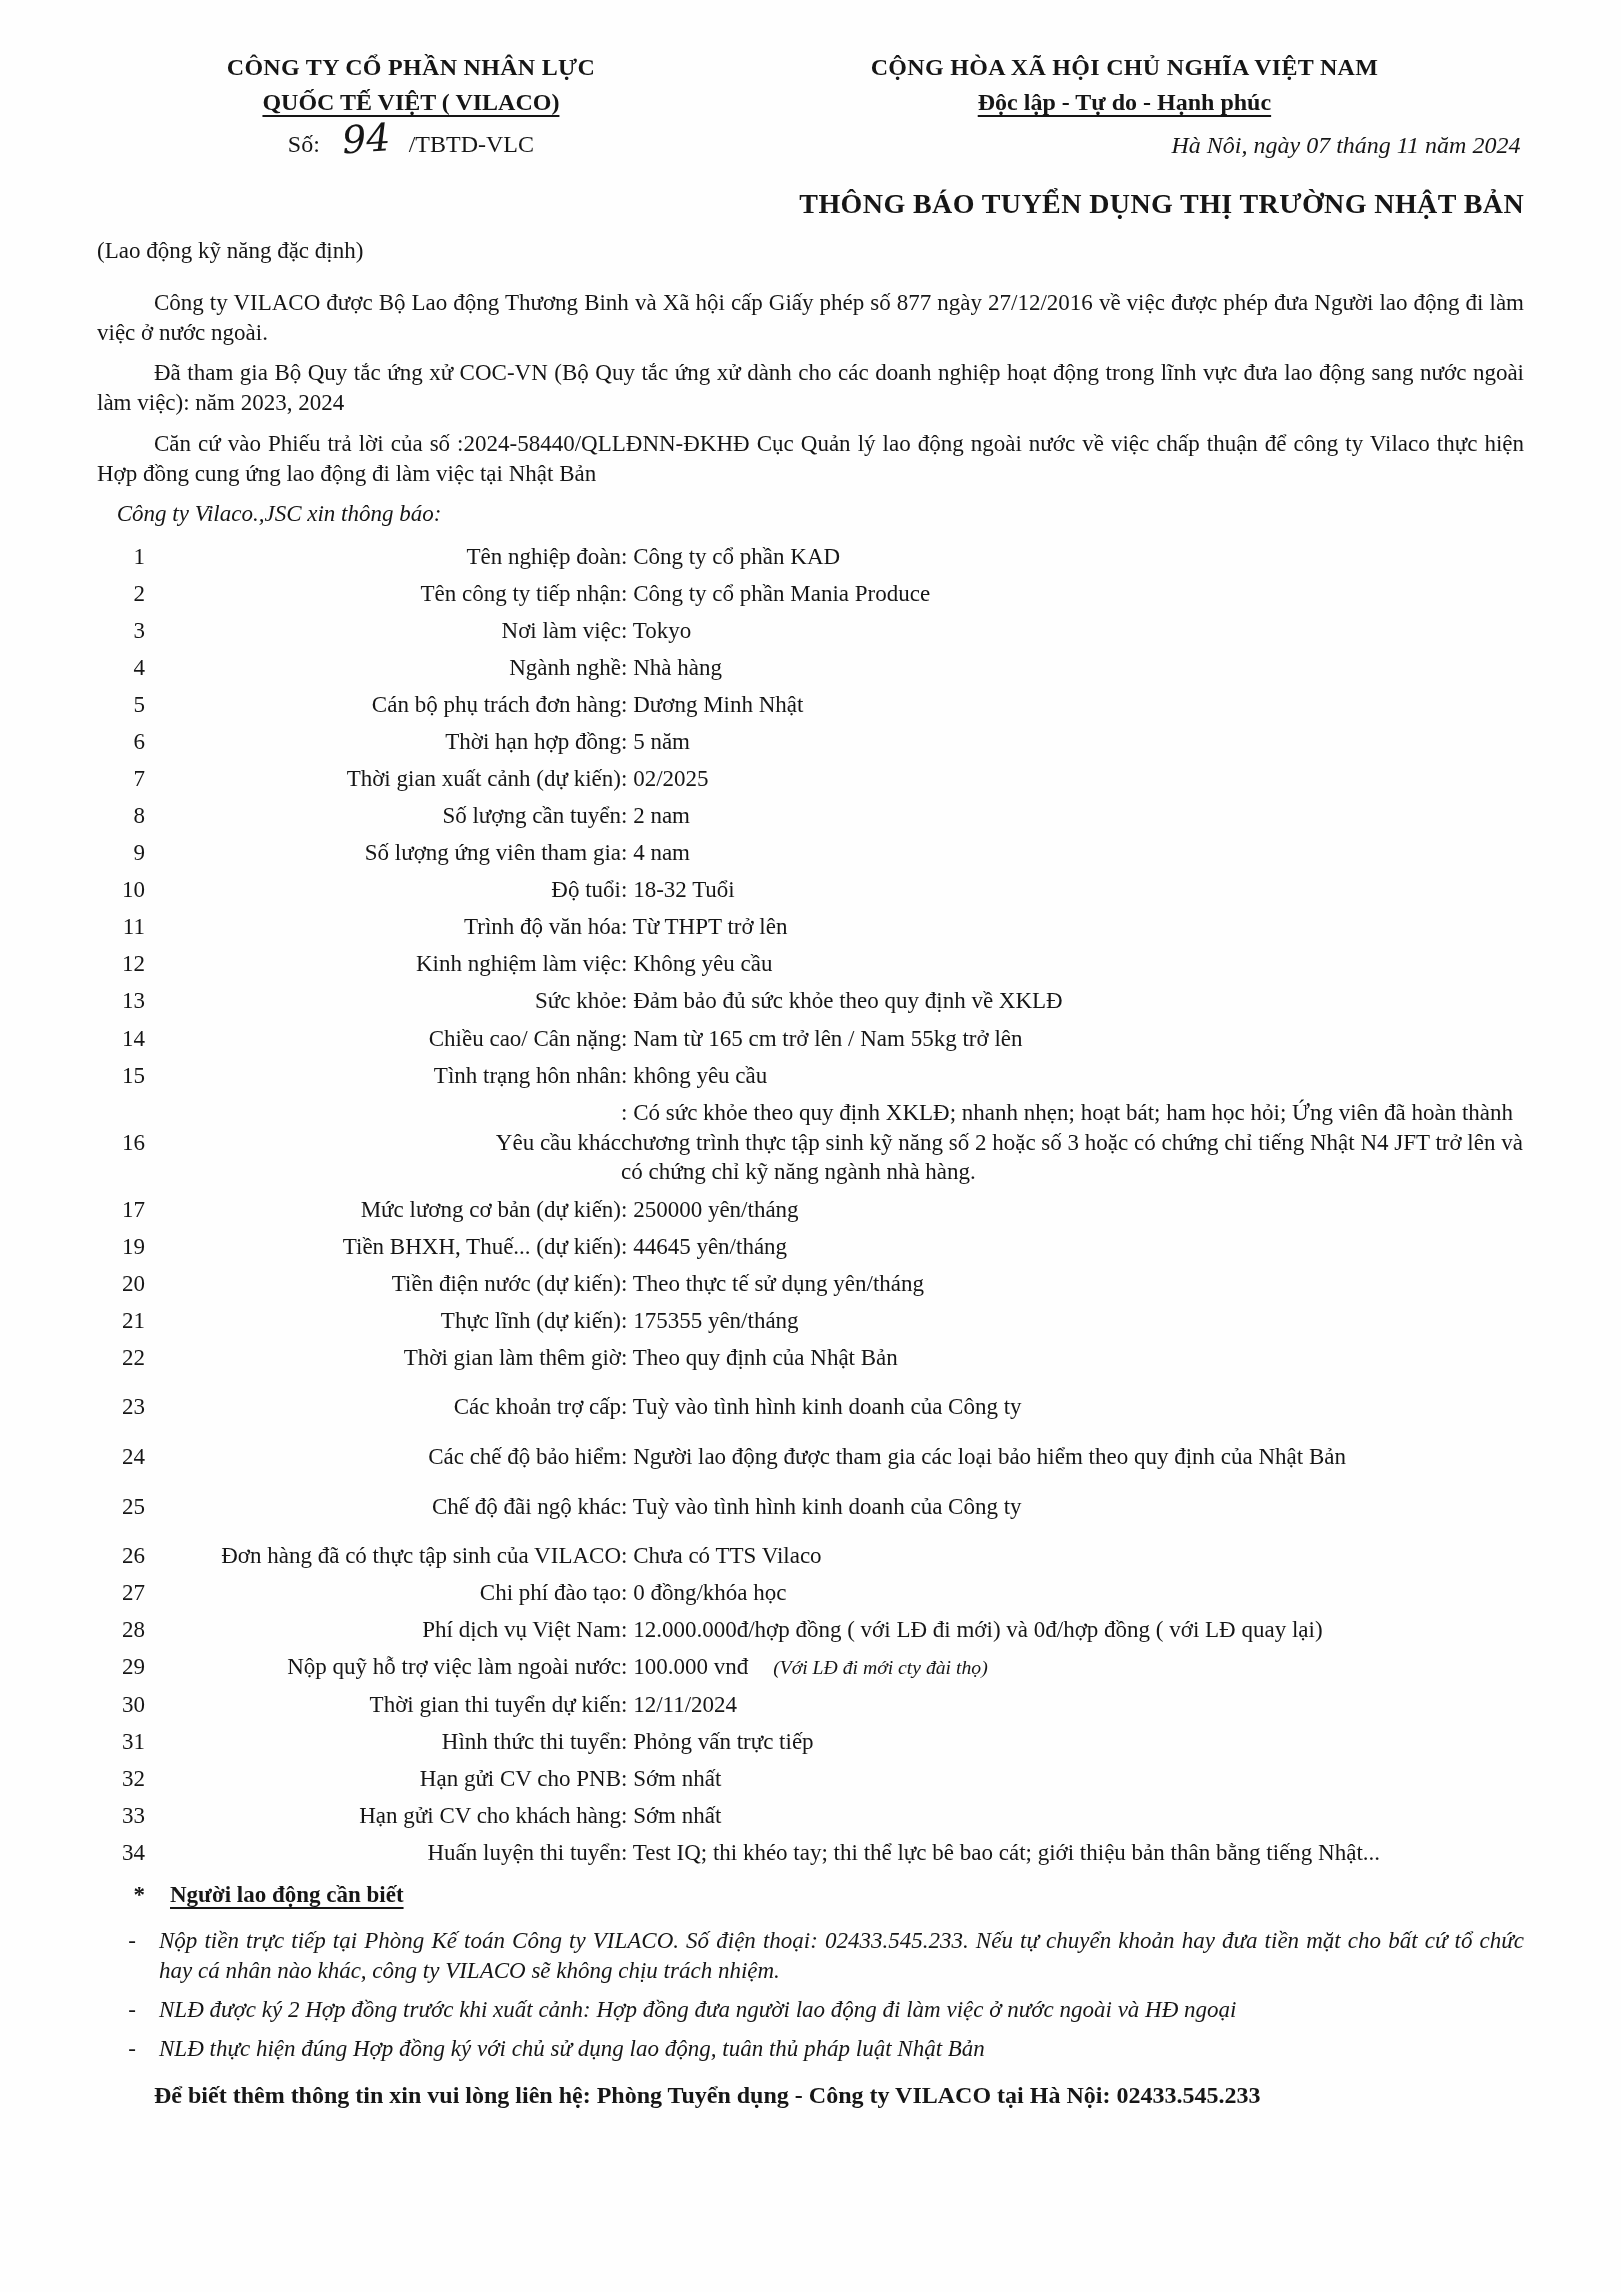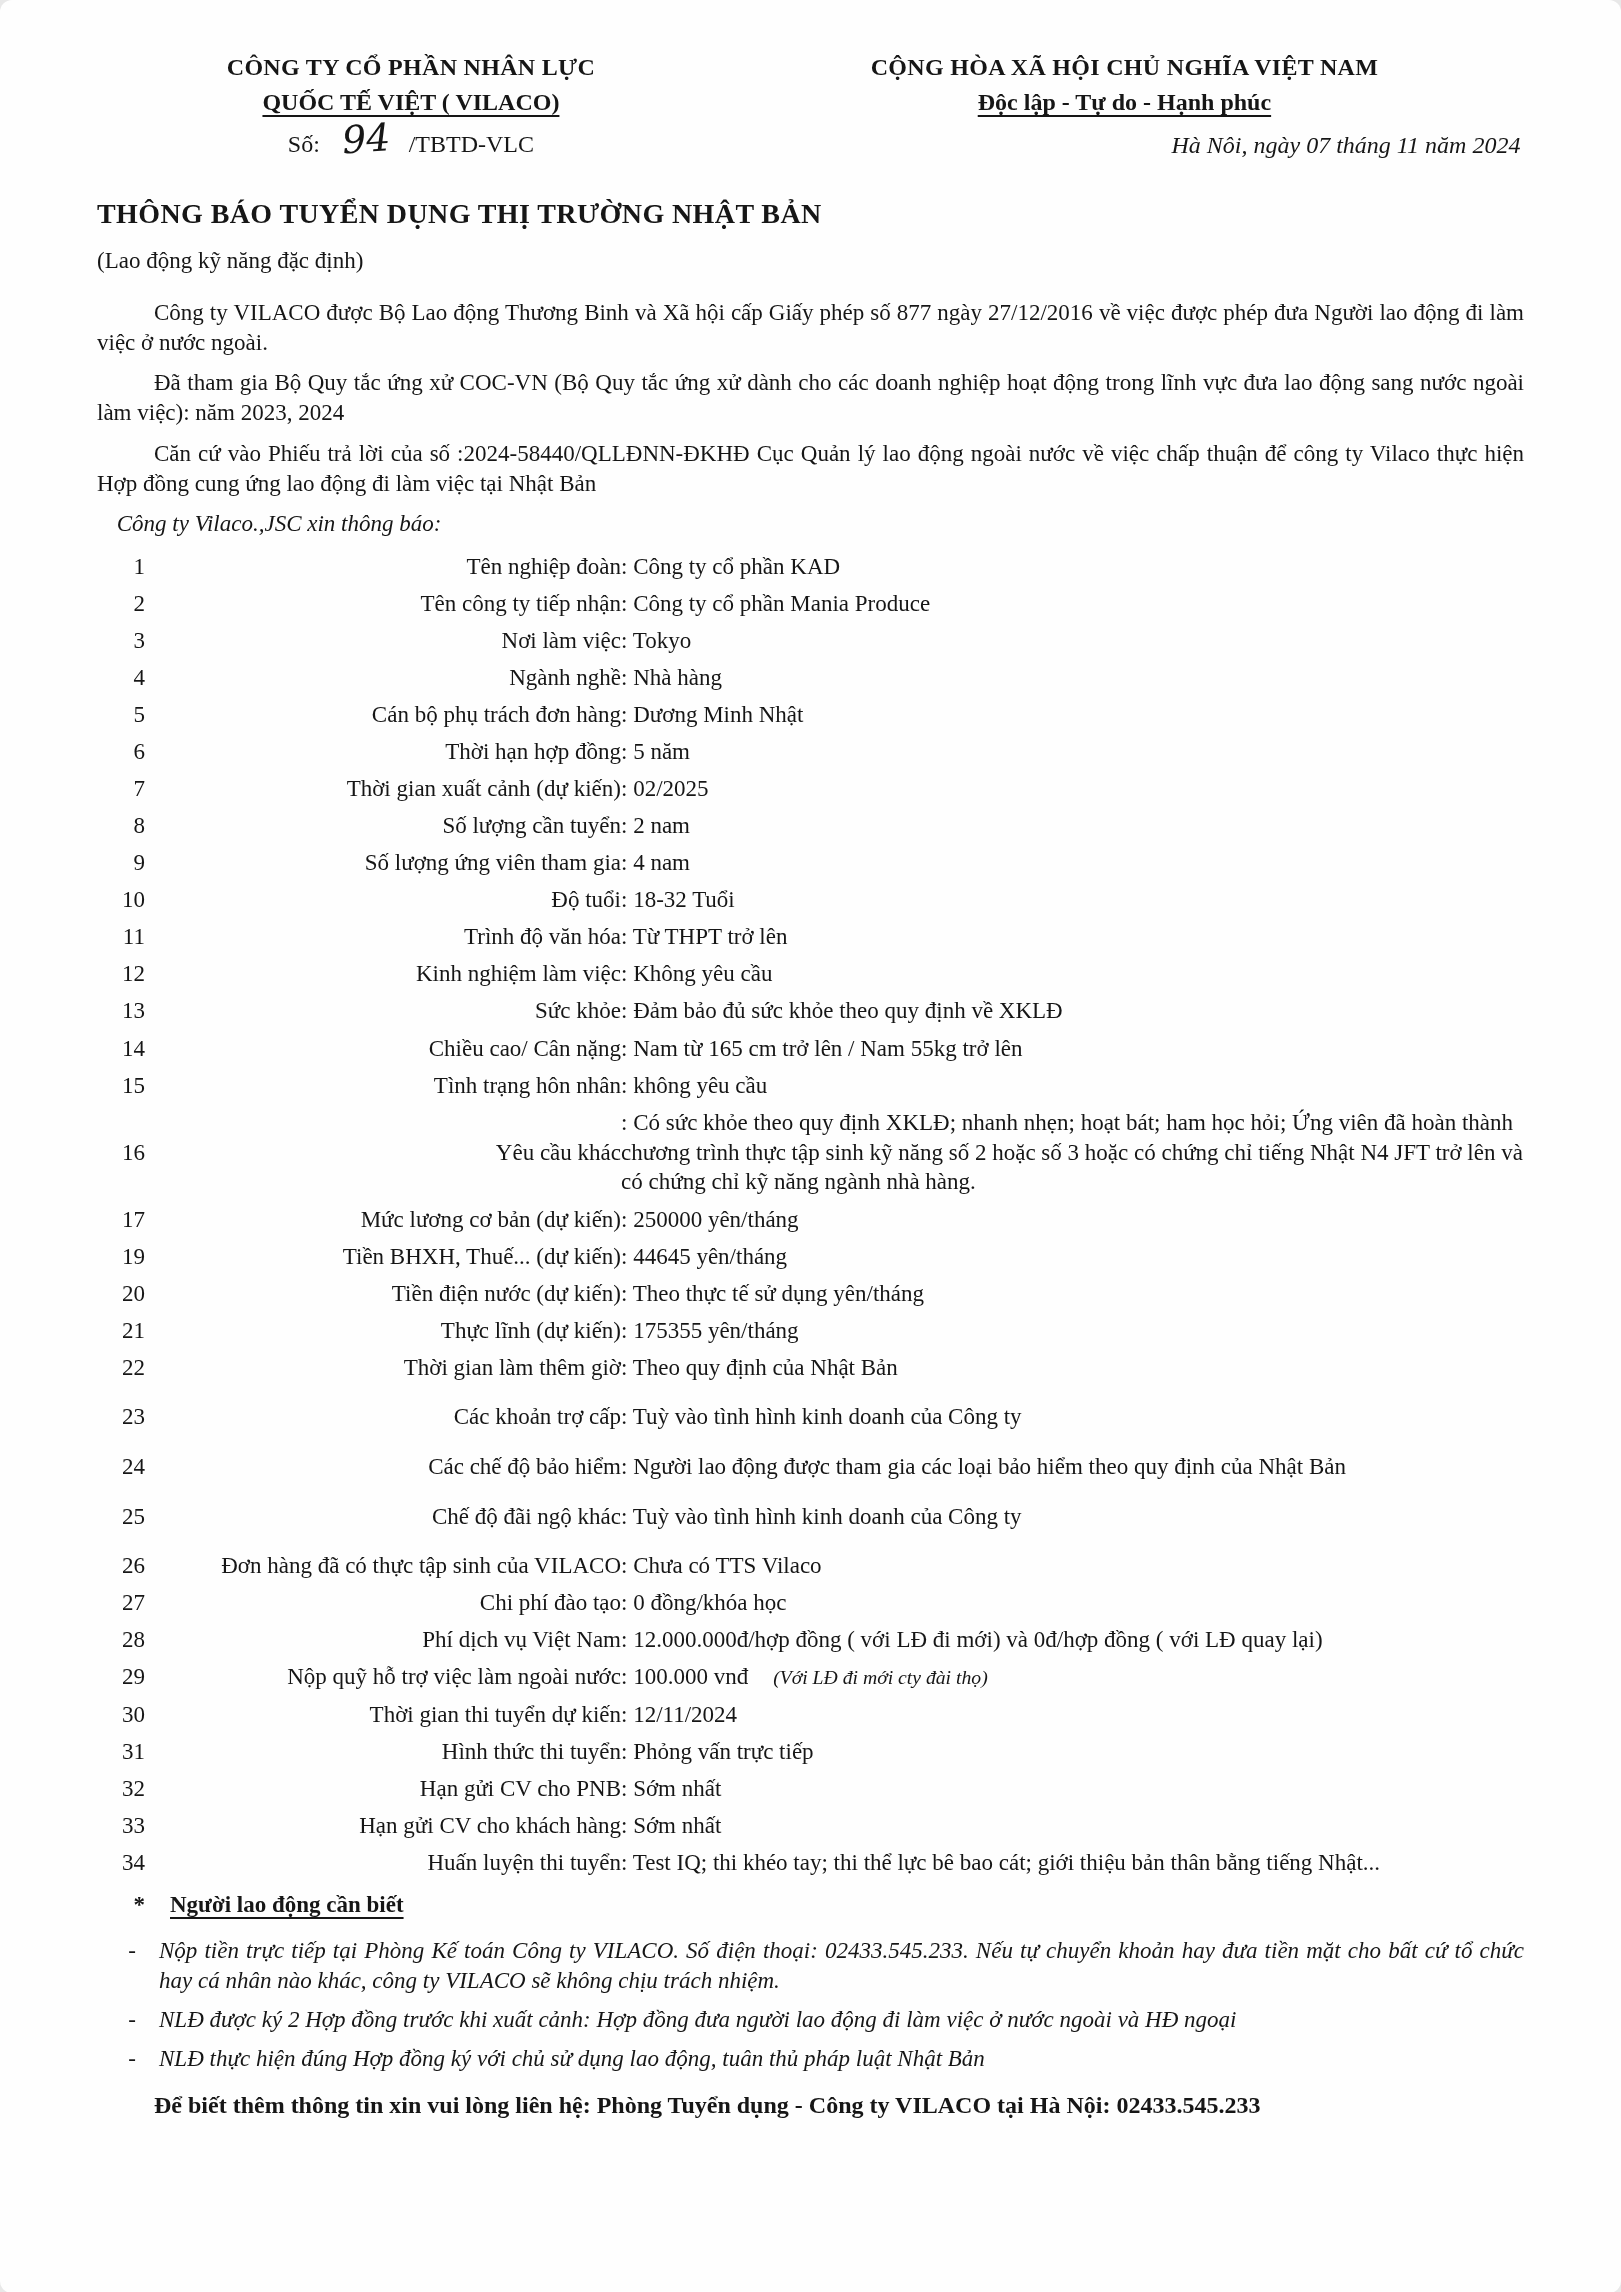--- a/index.html
+++ b/index.html
@@ -8,41 +8,40 @@
     width:1621px;height:2293px;
     margin:0 auto;
     background:#fefefe;
     color:#161616;
     font-family:"Liberation Serif","DejaVu Serif",serif;
     font-size:23px;
     line-height:1.3;
     box-sizing:border-box;
     padding:52px 97px 36px 97px;
     overflow:hidden;
-    border-radius:12px;
   }
   
   .header{display:flex;align-items:flex-start;}
   .h-left{width:44%;text-align:center;}
   .h-right{width:56%;text-align:center;}
   .h-bold{font-weight:bold;font-size:24px;letter-spacing:0.3px;}
   .h-underline{font-weight:bold;font-size:24px;text-decoration:underline;text-underline-offset:5.4px;margin-top:3.6px;}
   .so-line{margin-top:9px;font-size:24px;}
   .so-number{
     display:inline-block;
     font-family:"DejaVu Serif",serif;
     font-style:italic;
     font-size:38px;
     line-height:25px;
     transform:rotate(-4deg);
     padding:0 12.5px 0 16px;
   }
   .date-line{margin-top:12.5px;font-style:italic;font-size:24px;text-align:right;padding-right:3.6px;}
   
-  .doc-title{text-align:left;font-weight:bold;font-size:28px;letter-spacing:0.4px;margin-top:34px;}
+  .doc-title{text-align:right;font-weight:bold;font-size:28px;letter-spacing:0.4px;margin-top:24px;}
   .doc-subtitle{font-size:23px;margin-top:14.3px;}
   
   .paras{margin-top:21.5px;}
   .para{text-indent:57px;margin:0 0 10.7px 0;text-align:justify;}
   .notice{font-style:italic;margin:5.4px 0 12.5px 19.7px;}
   
   .list{margin-top:5.4px;}
   .row{display:flex;align-items:flex-start;margin-bottom:7.2px;}
   .row.center{align-items:center;}
   .row.gap{margin-top:19.7px;}

